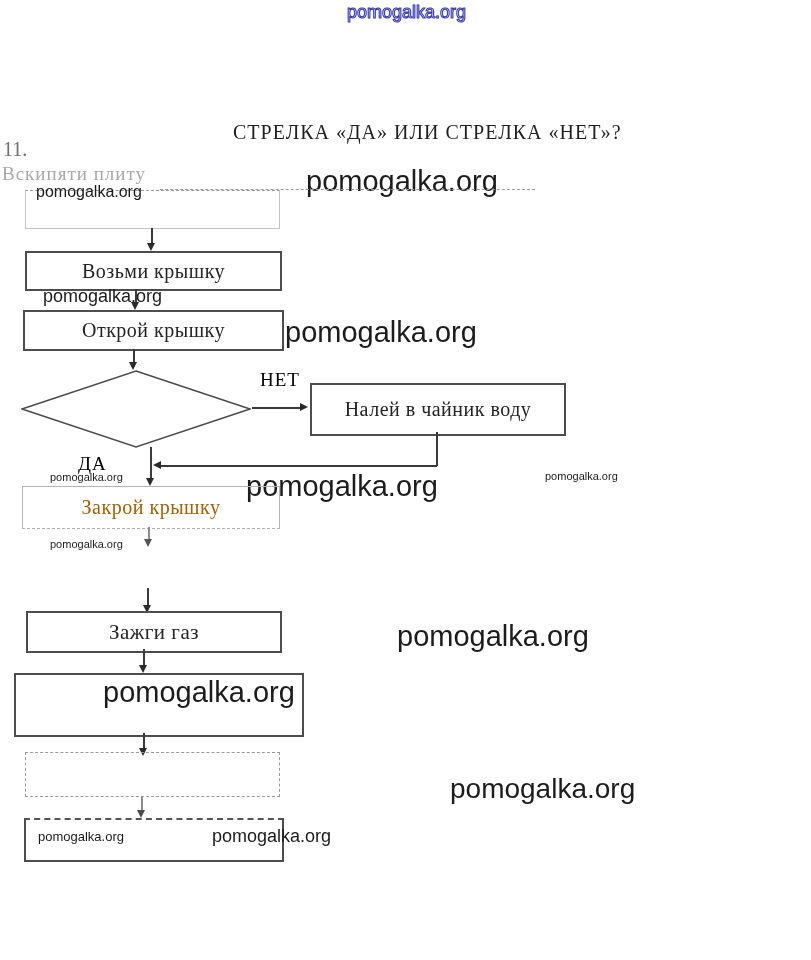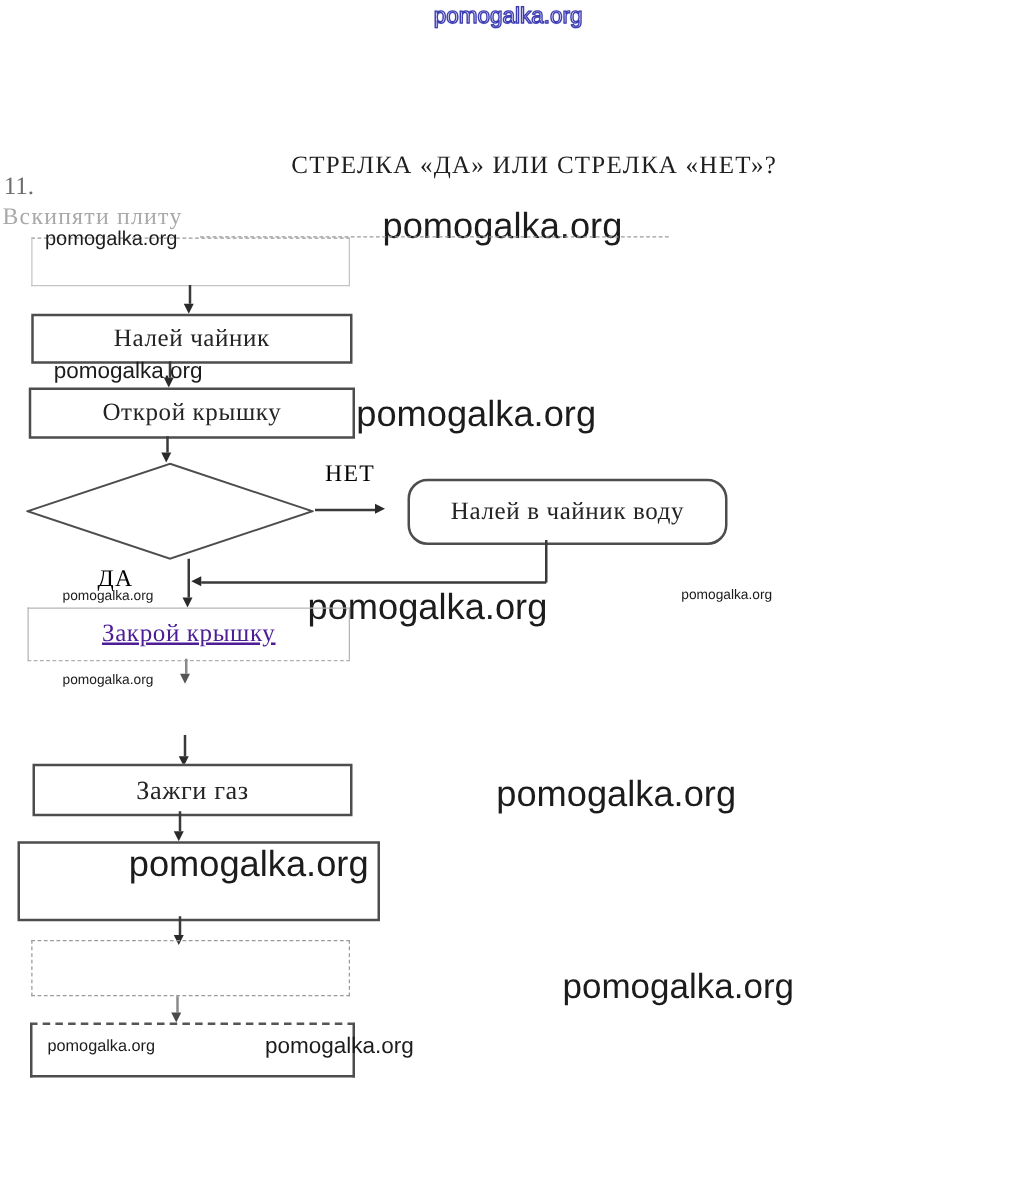--- a/index.html
+++ b/index.html
@@ -18,21 +18,21 @@
   .node{
     position:absolute;display:flex;align-items:center;justify-content:center;
     background:#ffffff;font-size:20px;color:#242424;text-align:center;
     letter-spacing:0.5px;white-space:nowrap;
   }
   .node.solid{border:2px solid #4d4d4d;}
   .node.faded-start{
     border:1px solid #c4c4c4;border-top:1px dashed #9a9a9a;background:transparent;
   }
   .node.faded-mid{
-    border:1px solid #b5b5b5;border-bottom:1px dashed #b0b0b0;color:#4c1d95;background:transparent;text-decoration:underline;
+    border:1px solid #b5b5b5;border-bottom:1px dashed #b0b0b0;color:#a16207;background:transparent;
   }
   .node.faded-dashed{border:1px dashed #9a9a9a;background:transparent;}
   .node.dashed-top{border:2px solid #4d4d4d;border-top:2px dashed #555;}
   
   .vline{position:absolute;width:1.5px;background:#3a3a3a;}
   .hline{position:absolute;height:1.5px;background:#3a3a3a;}
   .vline.faint{background:#8a8a8a;}
   .dash-artifact{position:absolute;height:0;border-top:1px dashed #9b9b9b;}
   .head-down{
     position:absolute;width:0;height:0;
@@ -89,21 +89,21 @@
 
   <div class="node faded-start" style="left:25px;top:190px;width:253px;height:37px;">
     <span></span>
   </div>
   <div class="wm wm-sm" style="left:36px;top:184px;">pomogalka.org</div>
 
   <div class="vline" style="left:151px;top:228px;height:15px;"></div>
   <div class="head-down" style="left:147px;top:243px;"></div>
 
   <div class="node solid" style="left:25px;top:251px;width:253px;height:36px;">
-    <span>Налей чайник</span>
+    <span>Возьми крышку</span>
   </div>
   <div class="wm wm-md" style="left:43px;top:287px;">pomogalka.org</div>
 
   <div class="vline" style="left:135px;top:289px;height:13px;"></div>
   <div class="head-down" style="left:131px;top:302px;"></div>
 
   <div class="node solid" style="left:23px;top:310px;width:257px;height:37px;">
     <span>Открой крышку</span>
   </div>
   <div class="wm wm-lg" style="left:285px;top:318px;">pomogalka.org</div>
@@ -114,21 +114,21 @@
   <div class="diamond-wrap">
     <svg width="230" height="78" viewBox="0 0 230 78">
       <polygon points="115,1 229,39 115,77 1,39" fill="#ffffff" stroke="#4d4d4d" stroke-width="1.5"></polygon>
     </svg>
   </div>
 
   <div class="branch-label abs" style="left:260px;top:369px;">НЕТ</div>
   <div class="hline" style="left:252px;top:407px;width:48px;"></div>
   <div class="head-right" style="left:300px;top:403px;"></div>
 
-  <div class="node solid" style="left:326px;top:383px;width:252px;height:49px;border-radius:16px;">
+  <div class="node solid" style="left:310px;top:383px;width:252px;height:49px;">
     <span>Налей в чайник  воду</span>
   </div>
 
   <div class="vline" style="left:436px;top:432px;height:34px;"></div>
   <div class="hline" style="left:161px;top:465px;width:276px;"></div>
   <div class="head-left" style="left:153px;top:461px;"></div>
 
   <div class="branch-label abs" style="left:78px;top:453px;">ДА</div>
   <div class="vline" style="left:150px;top:447px;height:31px;"></div>
   <div class="head-down" style="left:146px;top:478px;"></div>

